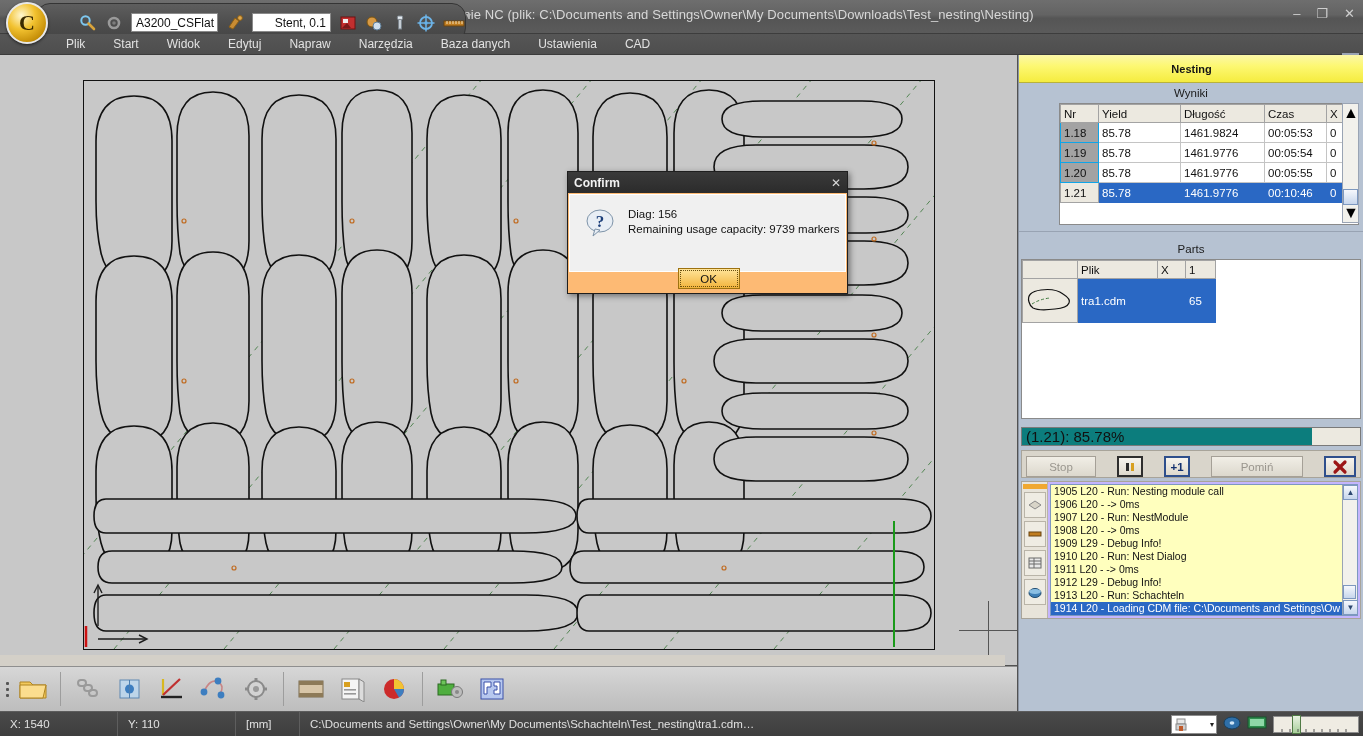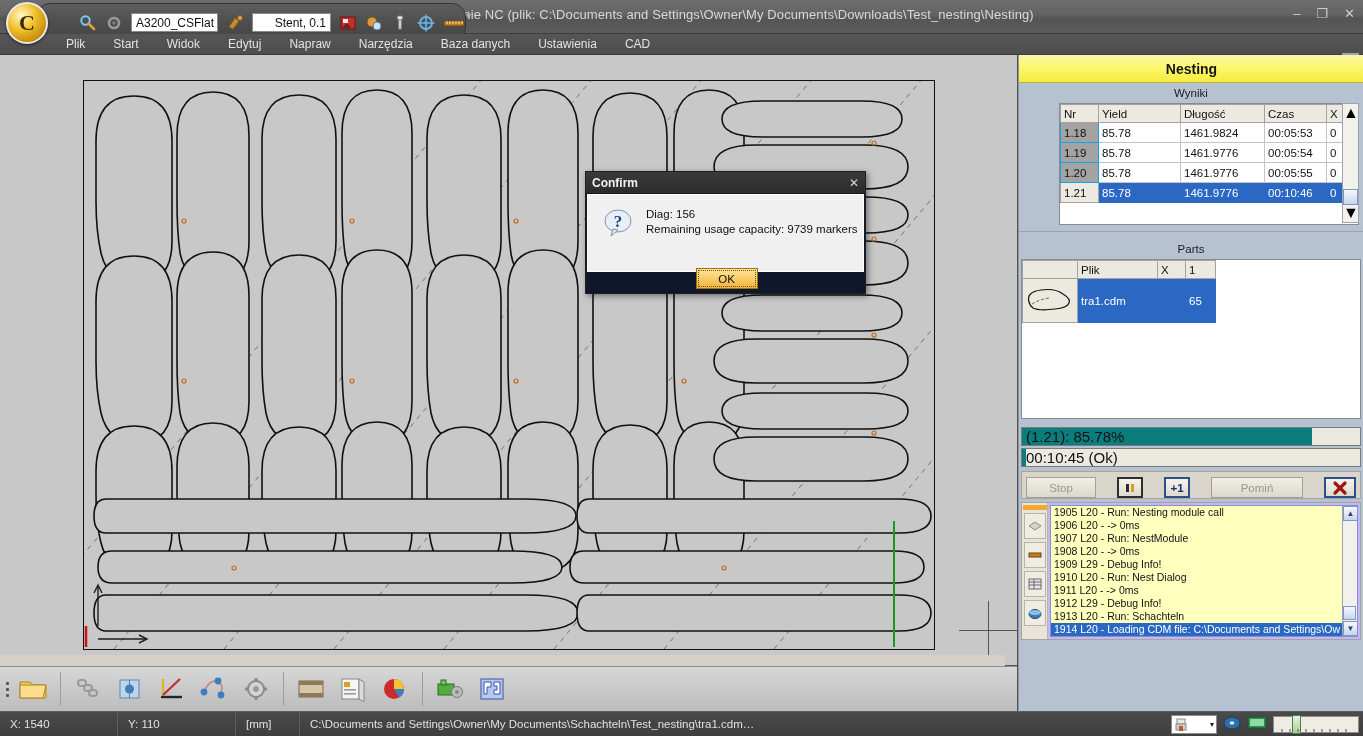--- a/index.html
+++ b/index.html
@@ -178,21 +178,21 @@
     position: absolute; left: 1018px; top: 55px; width: 345px; height: 656px;
     background: #b6c2d2;
     border-left: 1px solid #8c95a3;
   }
   .nesting-header {
     height: 28px; width: 345px;
     background: linear-gradient(to bottom, #fbf7a8 0%, #fdf873 40%, #f5ec3f 100%);
     border-bottom: 1px solid #b9b23a;
     display: flex; align-items: center; justify-content: center;
   }
-  .nesting-header span { font-size: 14px; font-weight: bold; color: #151515; }
+  .nesting-header span { font-size: 11px; font-weight: bold; color: #151515; }
 
   .sec-label {
     height: 20px; background: #b6c2d2;
     display: flex; align-items: center; justify-content: center;
     font-size: 11.5px; color: #1b1b1b;
   }
   .tbl-wrap {
     margin: 0 2px; background: #ffffff; border: 1px solid #8a8a8a;
     position: relative;
   }
@@ -273,22 +273,22 @@
   }
   .log-scroll .ar {
     width: 15px; height: 15px;
     background: linear-gradient(to bottom,#f6f8fc,#c7d6ec);
     border: 1px solid #7d98bf; color: #2c4770; font-size: 8px;
     text-align: center; line-height: 13px;
   }
 
   
   .dialog {
-    position: absolute; left: 585px; top: 171px; width: 281px; height: 123px;
-    background: #0f172a;
+    position: absolute; left: 567px; top: 171px; width: 281px; height: 123px;
+    background: #fdba74;
     border: 1px solid #1f1f1f;
     box-shadow: 2px 2px 6px rgba(0,0,0,.45);
     z-index: 50;
   }
   .dlg-title {
     height: 21px; background: linear-gradient(to bottom,#3a3a3a,#2b2b2b);
     display: flex; align-items: center; justify-content: space-between;
     padding: 0 6px;
   }
   .dlg-title b { font-size: 12px; color: #f2f2f2; font-weight: bold; }
@@ -720,24 +720,20 @@
           </tr>
         </tbody>
       </table>
     </div>
 
     <div style="height:6px;background:#b6c2d2;"></div>
     <div class="prog-outer">
       <div class="prog-fill" style="width:85.78%"></div>
       <div class="prog-txt">(1.21): 85.78%</div>
     </div>
-    <div class="prog-outer prog2">
-      <div class="prog-fill" style="width:1.2%"></div>
-      <div class="prog-txt">00:10:45 (Ok)</div>
-    </div>
 
     <div class="ctrl-row">
       <div class="btn btn-stop disabled">Stop</div>
       <div class="btn btn-pause">
         <svg width="12" height="12" viewBox="0 0 12 12">
             <rect x="2" y="2" width="3" height="8" fill="#2b2b2b"></rect>
             <rect x="7" y="2" width="3" height="8" fill="#d8a020"></rect>
           </svg>
       </div>
       <div class="btn btn-plus1">+1</div>

